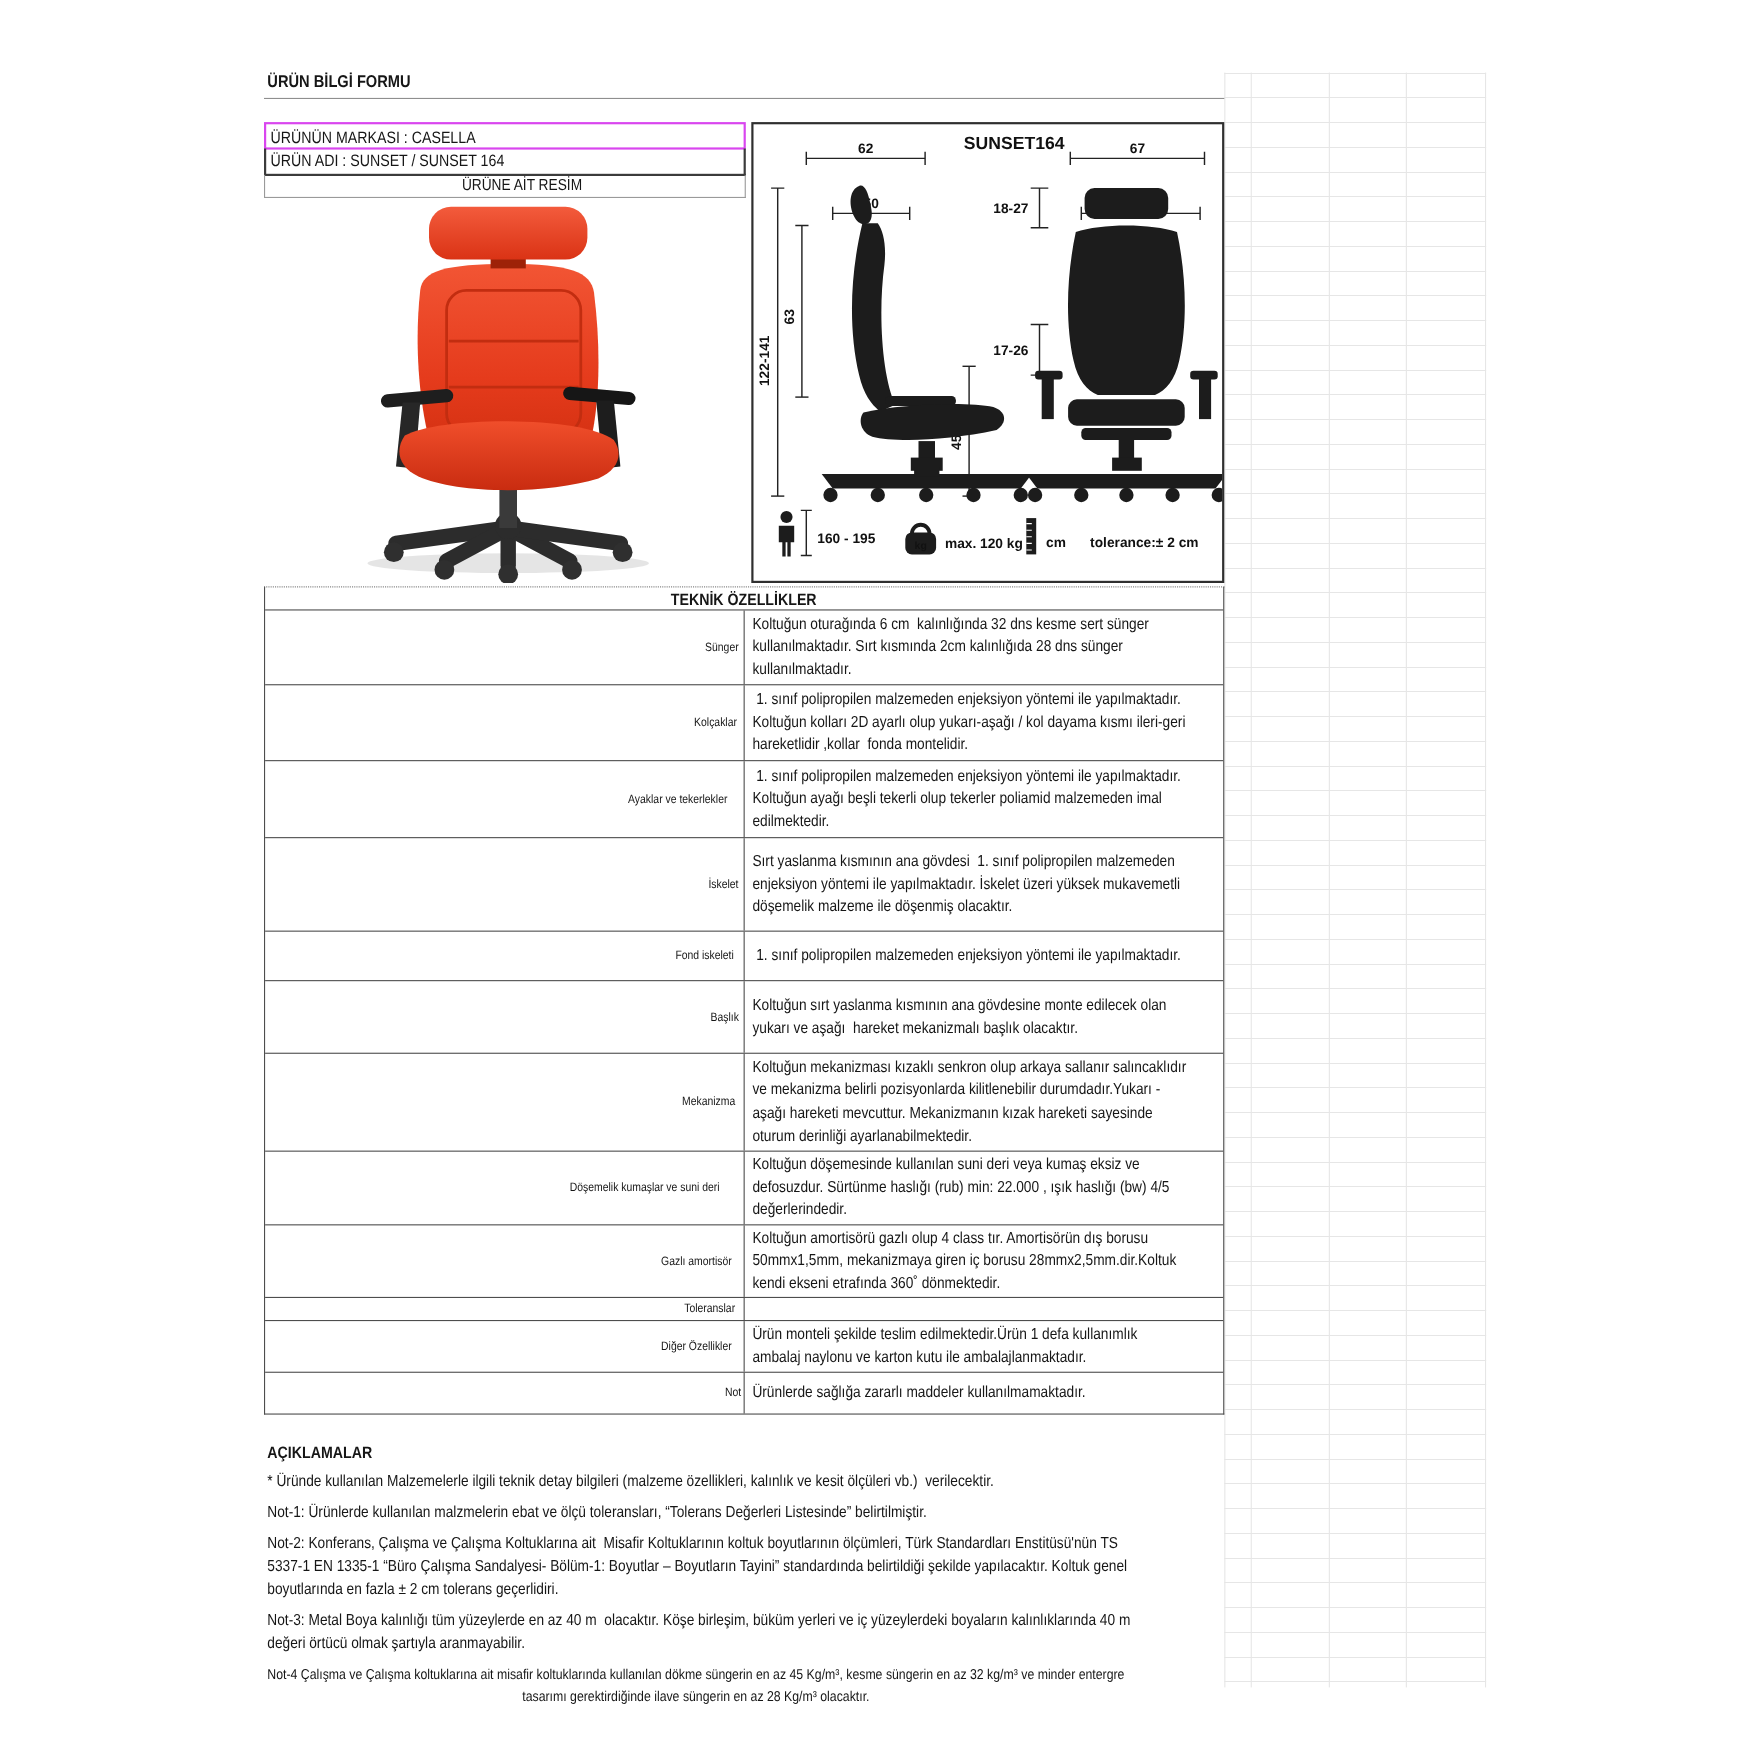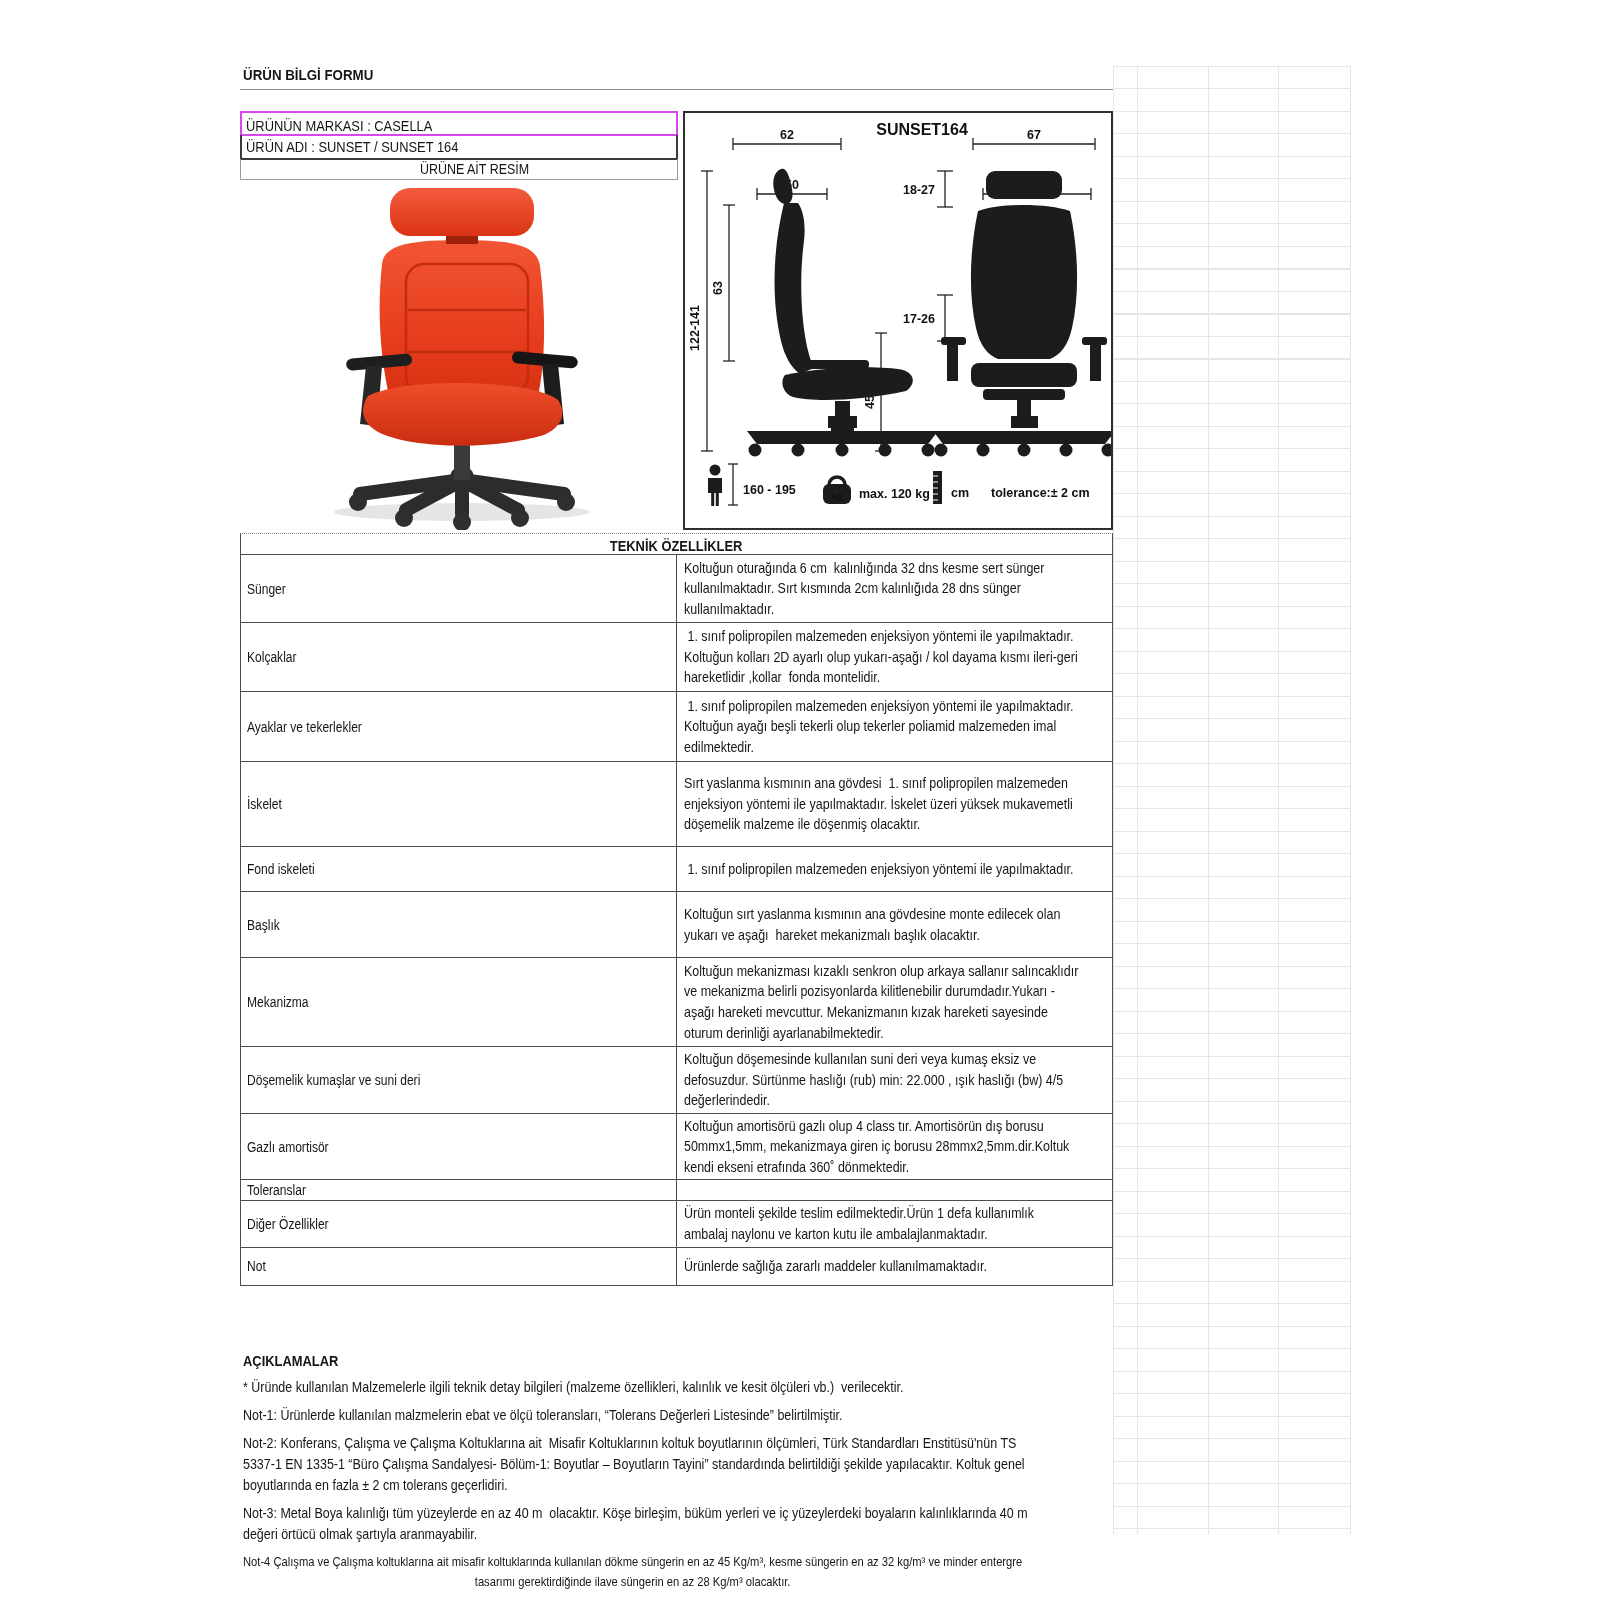--- a/index.html
+++ b/index.html
@@ -24,36 +24,36 @@
   .cell-name{top:135px;height:25px;border:2px solid #3b3b3b;border-top:none;padding-left:4px;}
   .cell-imgcap{top:159px;height:21px;border:1px solid #9a9a9a;border-top:none;justify-content:center;font-size:14.5px;}
 
   .photo{position:absolute;left:240px;top:180px;width:444px;height:350px;}
   .diagram{position:absolute;left:683px;top:111px;width:430px;height:419px;border:2px solid #2f2f2f;background:#fff;}
 
   .spec{position:absolute;left:240px;top:533px;width:873px;border:1px solid var(--table_border);border-top:1px dotted #858585;background:#fff;}
   .spec-head{height:21px;border-bottom:1px solid var(--table_border);display:flex;align-items:flex-end;justify-content:center;font-weight:bold;font-size:15px;}
   .spec-row{display:flex;border-bottom:1px solid var(--table_border);}
   .spec-row:last-child{border-bottom:none;}
-  .lab{width:436px;border-right:1px solid var(--table_border);display:flex;align-items:center;padding-left:6px;font-size:14px;flex:none;}
+  .lab{width:436px;border-right:1px solid var(--table_border);display:flex;align-items:center;padding-left:6px;font-size:11px;flex:none;justify-content:flex-end;}
   .val{flex:1;display:flex;align-items:center;padding:2px 0 2px 7px;font-size:14.5px;line-height:1.42;overflow:visible;}
   .spec-body .spec-row:nth-of-type(1){min-height:68px;}
   .spec-body .spec-row:nth-of-type(2){min-height:69px;}
   .spec-body .spec-row:nth-of-type(3){min-height:70px;}
   .spec-body .spec-row:nth-of-type(4){min-height:85px;}
   .spec-body .spec-row:nth-of-type(5){min-height:45px;}
   .spec-body .spec-row:nth-of-type(6){min-height:66px;}
   .spec-body .spec-row:nth-of-type(7){min-height:89px;}
   .spec-body .spec-row:nth-of-type(8){min-height:65px;}
   .spec-body .spec-row:nth-of-type(9){min-height:66px;}
   .spec-body .spec-row:nth-of-type(10){min-height:21px;}
   .spec-body .spec-row:nth-of-type(11){min-height:43px;}
   .spec-body .spec-row:nth-of-type(12){min-height:37px;}
 
-  .notes{position:absolute;left:243px;top:1352px;width:880px;}
+  .notes{position:absolute;left:243px;top:1312px;width:880px;}
   .notes-head{font-weight:bold;font-size:15px;margin-bottom:8px;}
   .note{margin:0 0 7px 0;font-size:14.5px;line-height:1.45;}
   .note.small{font-size:13px;line-height:1.55;text-align:center;}
 
   svg text{fill:#111;}
 </style>
 </head>
 <body>
 
 <div>

